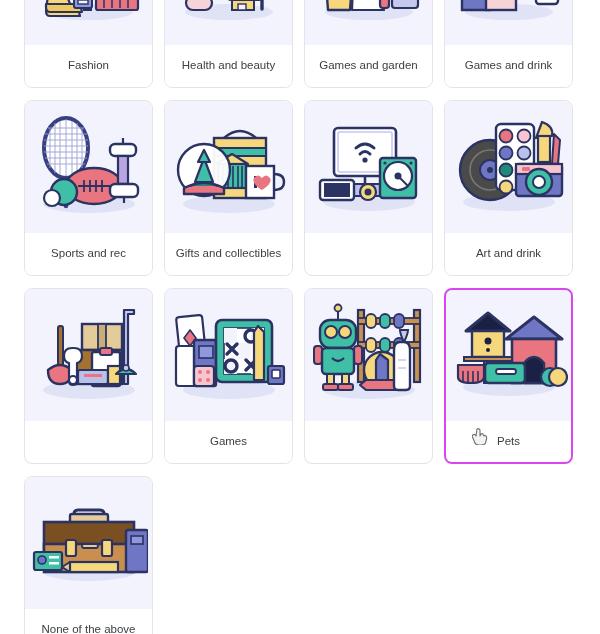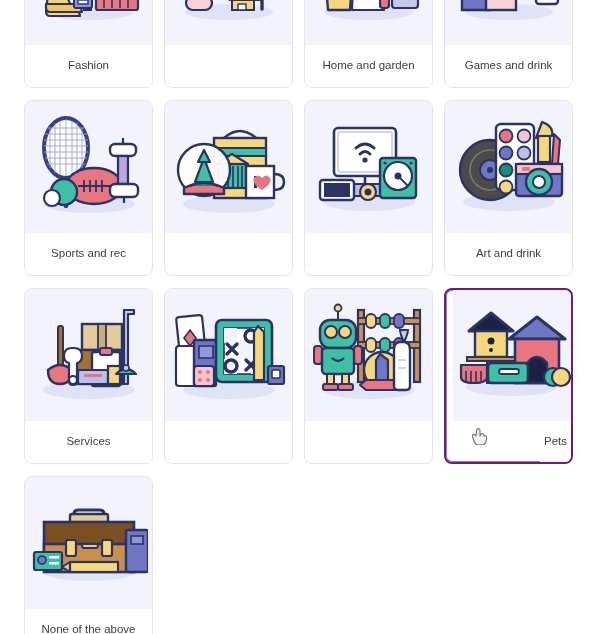--- a/index.html
+++ b/index.html
@@ -24,23 +24,22 @@
     background: #ffffff;
     border: 1px solid #e3e4ea;
     border-radius: 8px;
     display: flex;
     flex-direction: column;
     overflow: hidden;
     cursor: pointer;
     flex: 0 0 auto;
   }
   .category-card.selected {
-    border: 2px solid #701a75;
+    border: 2px solid #d946ef;
     box-shadow: 0 0 0 1px #7b83d3 inset;
-    align-items: flex-end;
   }
   .card-art {
     height: 132px;
     background: #f2f3fc;
     display: flex;
     align-items: center;
     justify-content: center;
   }
   .category-card.selected .card-art { height: 131px; }
   .card-art svg { display: block; }
@@ -122,20 +121,21 @@
 
             <rect x="58" y="62" width="34" height="18" rx="3" fill="#6f76c4" stroke="#2b3363" stroke-width="2.2"></rect>
             <rect x="62" y="80" width="22" height="10" fill="#f6d77c" stroke="#2b3363" stroke-width="2"></rect>
             <rect x="68" y="84" width="8" height="6" fill="#f2f3fc" stroke="#2b3363" stroke-width="1.4"></rect>
 
             <rect x="16" y="76" width="26" height="14" rx="7" fill="#f6d3d6" stroke="#2b3363" stroke-width="2.2"></rect>
 
             <path d="M34 60 q6-6 12 0 v16 h-12 z" fill="#e8757f" stroke="#2b3363" stroke-width="2.2" stroke-linejoin="round"></path>
           </svg>
         </div>
+        <div class="card-label">Health and beauty</div>
       </div>
 
       <div class="category-card">
         <div class="card-art">
           <svg width="118" height="118" viewBox="0 0 118 118">
             <ellipse cx="59" cy="92" rx="44" ry="8" fill="#e0e2f6"></ellipse>
 
             <path d="M14 38 h30 l-4 52 h-22 z" fill="#f6d77c" stroke="#2b3363" stroke-width="2.4" stroke-linejoin="round"></path>
             <rect x="12" y="32" width="34" height="8" rx="3" fill="#f6d77c" stroke="#2b3363" stroke-width="2.4"></rect>
 
@@ -145,21 +145,21 @@
             <rect x="70" y="34" width="9" height="30" rx="4" fill="#8f97dd" stroke="#2b3363" stroke-width="2.2"></rect>
             <rect x="70" y="64" width="9" height="24" rx="3" fill="#e8757f" stroke="#2b3363" stroke-width="2.2"></rect>
 
             <rect x="82" y="52" width="26" height="24" rx="4" fill="#6f76c4" stroke="#2b3363" stroke-width="2.4"></rect>
             <rect x="86" y="58" width="18" height="3" fill="#2b3363"></rect>
             <rect x="86" y="66" width="18" height="3" fill="#2b3363"></rect>
             <path d="M96 52 v-6" stroke="#2b3363" stroke-width="2.2"></path>
             <rect x="82" y="76" width="26" height="12" rx="3" fill="#c5c9ee" stroke="#2b3363" stroke-width="2.2"></rect>
           </svg>
         </div>
-        <div class="card-label">Home and garden</div>
+        <div class="card-label">Games and garden</div>
       </div>
 
       <div class="category-card">
         <div class="card-art">
           <svg width="118" height="118" viewBox="0 0 118 118">
             <ellipse cx="59" cy="92" rx="44" ry="8" fill="#e0e2f6"></ellipse>
 
             <path d="M12 34 h28 v56 h-28 z" fill="#6f76c4" stroke="#2b3363" stroke-width="2.4"></path>
             <path d="M12 34 l28 22 v-22 z" fill="#8f97dd" stroke="#2b3363" stroke-width="2"></path>
             <path d="M28 40 l10 8" stroke="#3fbfa5" stroke-width="2.4"></path>
@@ -257,20 +257,21 @@
             <path d="M34 42 l6 12 h-12 z" fill="#3fbfa5" stroke="#2b3363" stroke-width="2.2" stroke-linejoin="round"></path>
             <path d="M14 80 q20-10 40 0 v6 h-40 z" fill="#e8757f" stroke="#2b3363" stroke-width="2.4" stroke-linejoin="round"></path>
             <path d="M20 78 q14-6 28 0" fill="#1f8a78" stroke="#2b3363" stroke-width="2"></path>
 
             <rect x="76" y="58" width="28" height="32" fill="#ffffff" stroke="#2b3363" stroke-width="2.4"></rect>
             <path d="M104 66 q10 0 10 8 t-10 8" fill="none" stroke="#2b3363" stroke-width="2.4"></path>
             <rect x="84" y="68" width="3" height="12" fill="#2b3363"></rect>
             <path d="M92 70 q4-5 8 0 q3 5-8 12 q-11-7-8-12 q4-5 8 0 z" fill="#e8757f"></path>
           </svg>
         </div>
+        <div class="card-label">Gifts and collectibles</div>
       </div>
 
       <div class="category-card">
         <div class="card-art">
           <svg width="118" height="118" viewBox="0 0 118 118">
             <ellipse cx="59" cy="94" rx="46" ry="9" fill="#e0e2f6"></ellipse>
 
             <rect x="24" y="20" width="62" height="48" rx="4" fill="#ffffff" stroke="#2b3363" stroke-width="2.6"></rect>
             <rect x="28" y="24" width="54" height="40" rx="2" fill="#ffffff" stroke="#c5c9ee" stroke-width="1.6"></rect>
             <g fill="none" stroke="#2b3363" stroke-width="3" stroke-linecap="round">
@@ -357,21 +358,20 @@
 
             <rect x="48" y="74" width="30" height="14" rx="2" fill="#b9c0ea" stroke="#2b3363" stroke-width="2.2"></rect>
             <rect x="54" y="78" width="18" height="3" fill="#e8757f"></rect>
 
             <rect x="78" y="70" width="12" height="18" fill="#f6d77c" stroke="#2b3363" stroke-width="2.2"></rect>
 
             <path d="M86 78 q10-10 20 0 z" fill="#3fbfa5" stroke="#2b3363" stroke-width="2.2" stroke-linejoin="round"></path>
             <circle cx="96" cy="72" r="3" fill="#c5c9ee" stroke="#2b3363" stroke-width="1.6"></circle>
           </svg>
         </div>
-        <div class="card-label">Services</div>
       </div>
 
       <div class="category-card">
         <div class="card-art">
           <svg width="118" height="118" viewBox="0 0 118 118">
             <ellipse cx="59" cy="94" rx="46" ry="9" fill="#e0e2f6"></ellipse>
 
             <rect x="8" y="20" width="26" height="40" rx="3" fill="#ffffff" stroke="#2b3363" stroke-width="2.2" transform="rotate(-6 21 40)"></rect>
             <path d="M20 34 l6 8 l-6 8 l-6-8 z" fill="#e8757f" stroke="#2b3363" stroke-width="1.6"></path>
 
@@ -399,20 +399,21 @@
             <path d="M57 48 l10 10 M67 48 l-10 10" stroke="#2b3363" stroke-width="3.4" stroke-linecap="round"></path>
             <circle cx="61" cy="70" r="6" fill="none" stroke="#2b3363" stroke-width="3.4"></circle>
             <path d="M76 64 l10 10 M86 64 l-10 10" stroke="#2b3363" stroke-width="3.4" stroke-linecap="round"></path>
 
             <path d="M88 30 l6 6 v48 h-10 v-48 z" fill="#f6d77c" stroke="#2b3363" stroke-width="2.2" stroke-linejoin="round"></path>
 
             <rect x="98" y="70" width="16" height="18" rx="2" fill="#6f76c4" stroke="#2b3363" stroke-width="2.2"></rect>
             <rect x="102" y="74" width="8" height="8" rx="1" fill="#ffffff" stroke="#2b3363" stroke-width="1.6"></rect>
           </svg>
         </div>
+        <div class="card-label">Games</div>
       </div>
 
       <div class="category-card">
         <div class="card-art">
           <svg width="118" height="118" viewBox="0 0 118 118">
             <ellipse cx="59" cy="94" rx="46" ry="9" fill="#e0e2f6"></ellipse>
 
             <rect x="48" y="14" width="6" height="72" fill="#c9914f" stroke="#2b3363" stroke-width="2.2"></rect>
             <rect x="104" y="14" width="6" height="72" fill="#c9914f" stroke="#2b3363" stroke-width="2.2"></rect>
             <rect x="48" y="22" width="62" height="6" fill="#c9914f" stroke="#2b3363" stroke-width="1.8"></rect>

